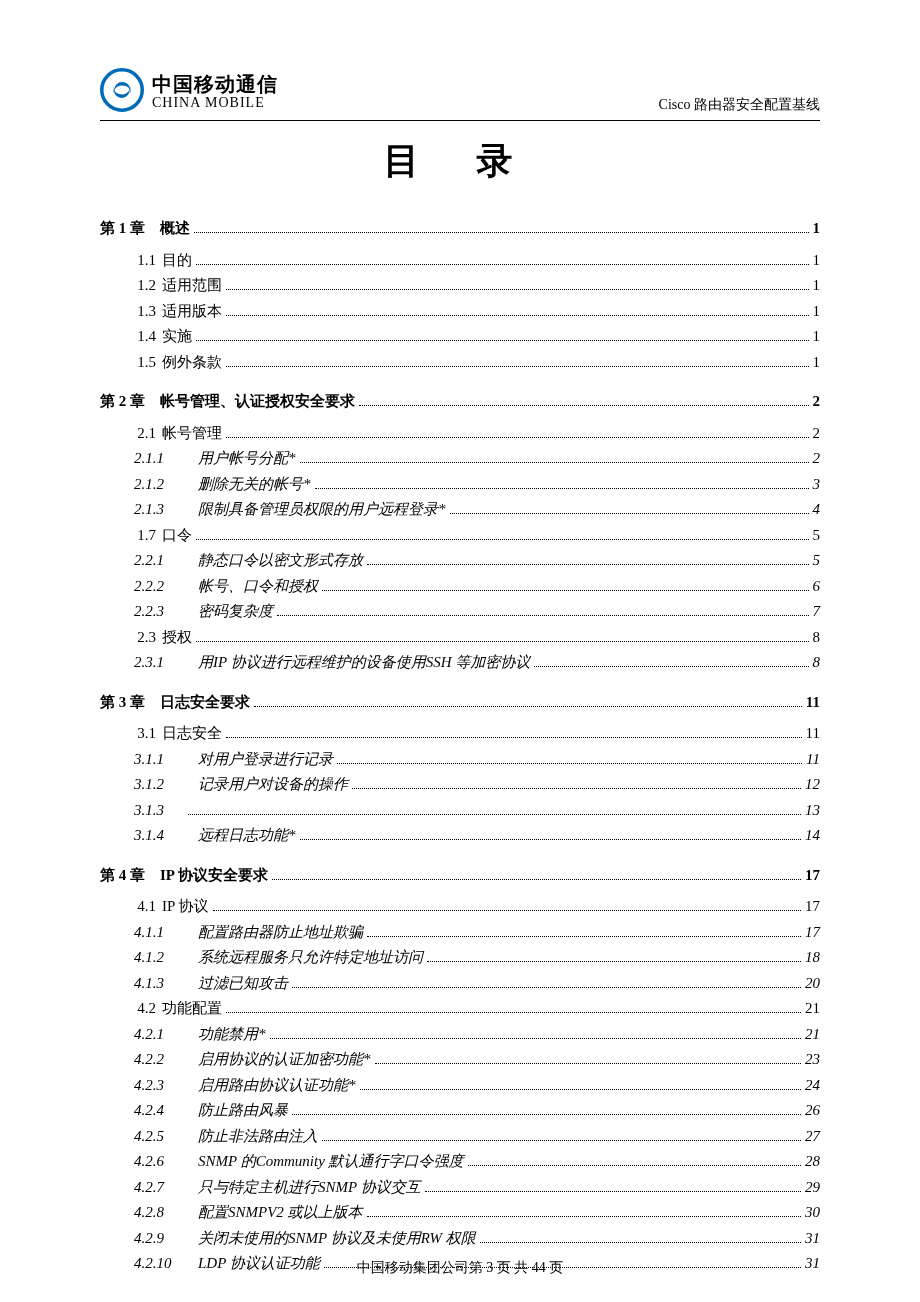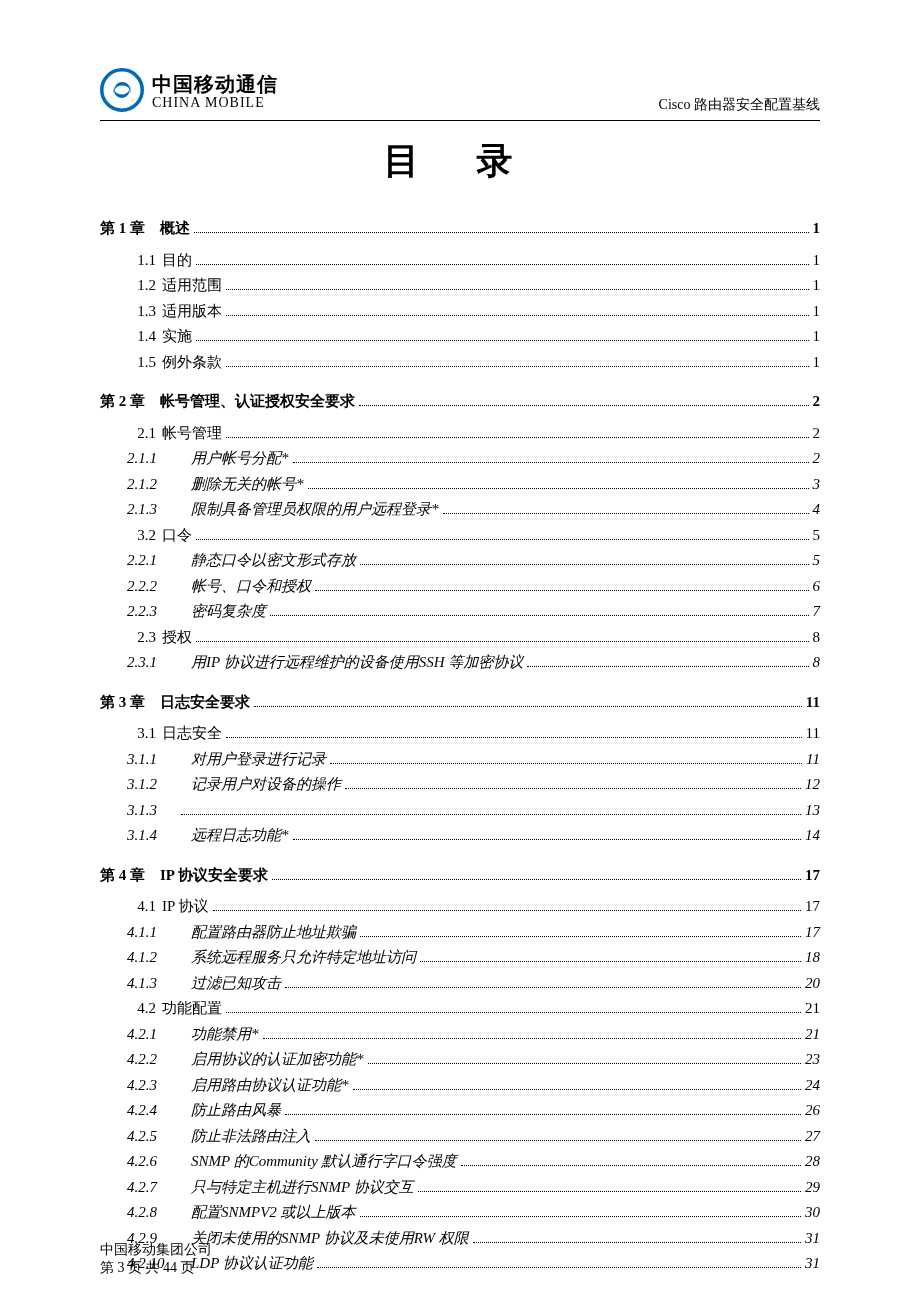--- a/index.html
+++ b/index.html
@@ -85,33 +85,32 @@
   }
   .lvl-chapter .toc-num { min-width: 54px; }
   .lvl-section {
     margin-left: 20px;
     text-align: right;
   }
   .lvl-section .toc-num { min-width: 36px; }
   .lvl-sub {
     font-style: italic;
     font-family: "Times New Roman", "KaiTi", "STKaiti", serif;
-    margin-left: 27px;
+    margin-left: 34px;
   }
   .lvl-sub .toc-num { min-width: 50px; }
   .lvl-sub .toc-label { margin-left: 14px; }
   .footer-row {
     position: absolute;
     bottom: 40px;
     left: 100px;
     right: 100px;
     display: flex;
     justify-content: center;
     font-size: 14px;
-    flex-direction: column;
   }
 </style>
 </head>
 <body>
 
 <div class="page">
 
   <div class="header-row">
     <div class="logo-block">
       <span>
@@ -192,21 +191,21 @@
         <span class="toc-dots"></span>
         <span class="toc-page">3</span>
       </div>
       <div class="toc-row lvl-sub">
         <span class="toc-num">2.1.3</span>
         <span class="toc-label">限制具备管理员权限的用户远程登录*</span>
         <span class="toc-dots"></span>
         <span class="toc-page">4</span>
       </div>
       <div class="toc-row lvl-section">
-        <span class="toc-num">3.2</span>
+        <span class="toc-num">1.7</span>
         <span class="toc-label">口令</span>
         <span class="toc-dots"></span>
         <span class="toc-page">5</span>
       </div>
       <div class="toc-row lvl-sub">
         <span class="toc-num">2.2.1</span>
         <span class="toc-label">静态口令以密文形式存放</span>
         <span class="toc-dots"></span>
         <span class="toc-page">5</span>
       </div>

